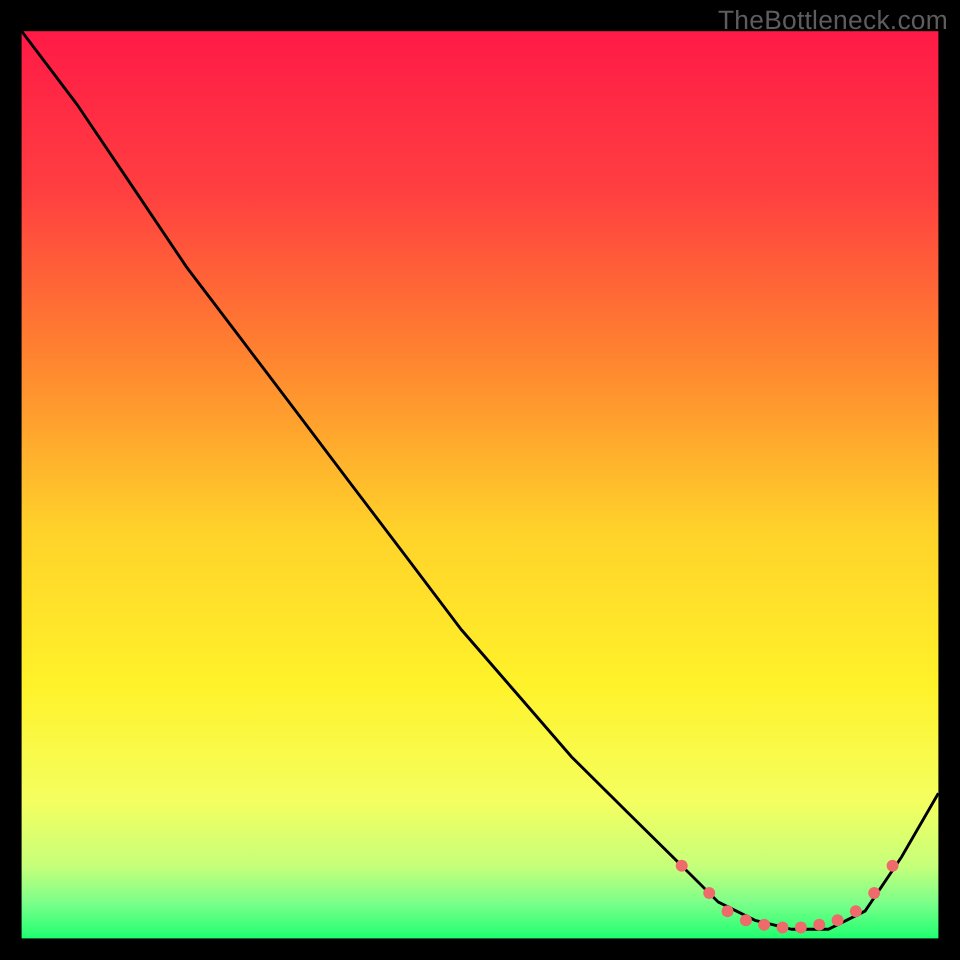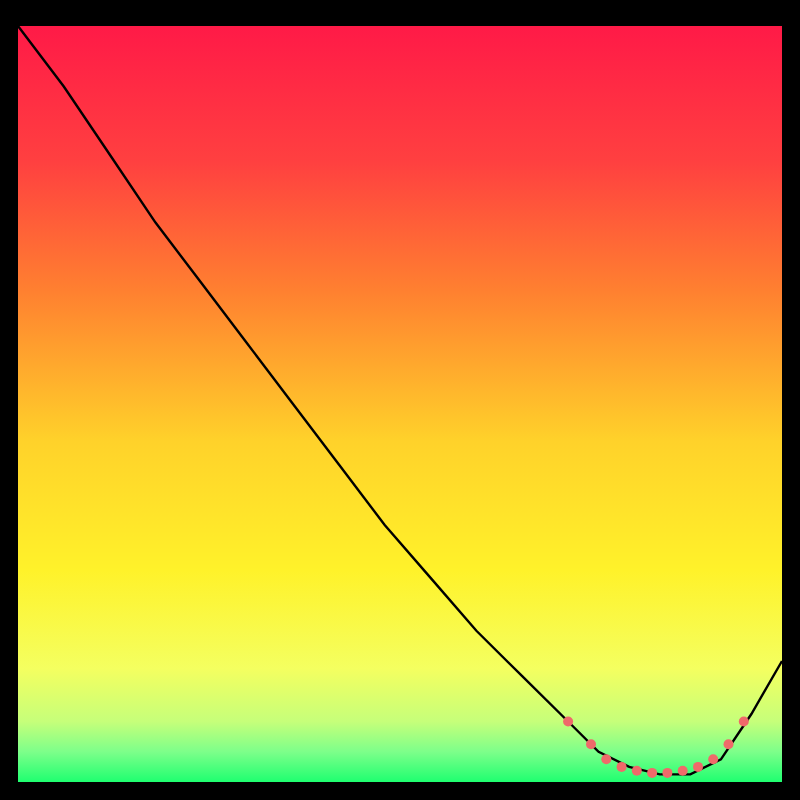--- a/index.html
+++ b/index.html
@@ -30,20 +30,21 @@
   svg {
     position: absolute;
     top: 0;
     left: 0;
   }
 </style>
 </head>
 <body>
 
 <div class="frame">
+  <div class="watermark">TheBottleneck.com</div>
 
   <svg id="chart-svg" width="800" height="800">
     <defs>
       <linearGradient id="bg-grad" x1="0" y1="0" x2="0" y2="1">
           <stop offset="0%" stop-color="#ff1a47"></stop>
           <stop offset="18%" stop-color="#ff4040"></stop>
           <stop offset="35%" stop-color="#ff8030"></stop>
           <stop offset="55.00000000000001%" stop-color="#ffd22a"></stop>
           <stop offset="72%" stop-color="#fff22a"></stop>
           <stop offset="85%" stop-color="#f4ff60"></stop>

